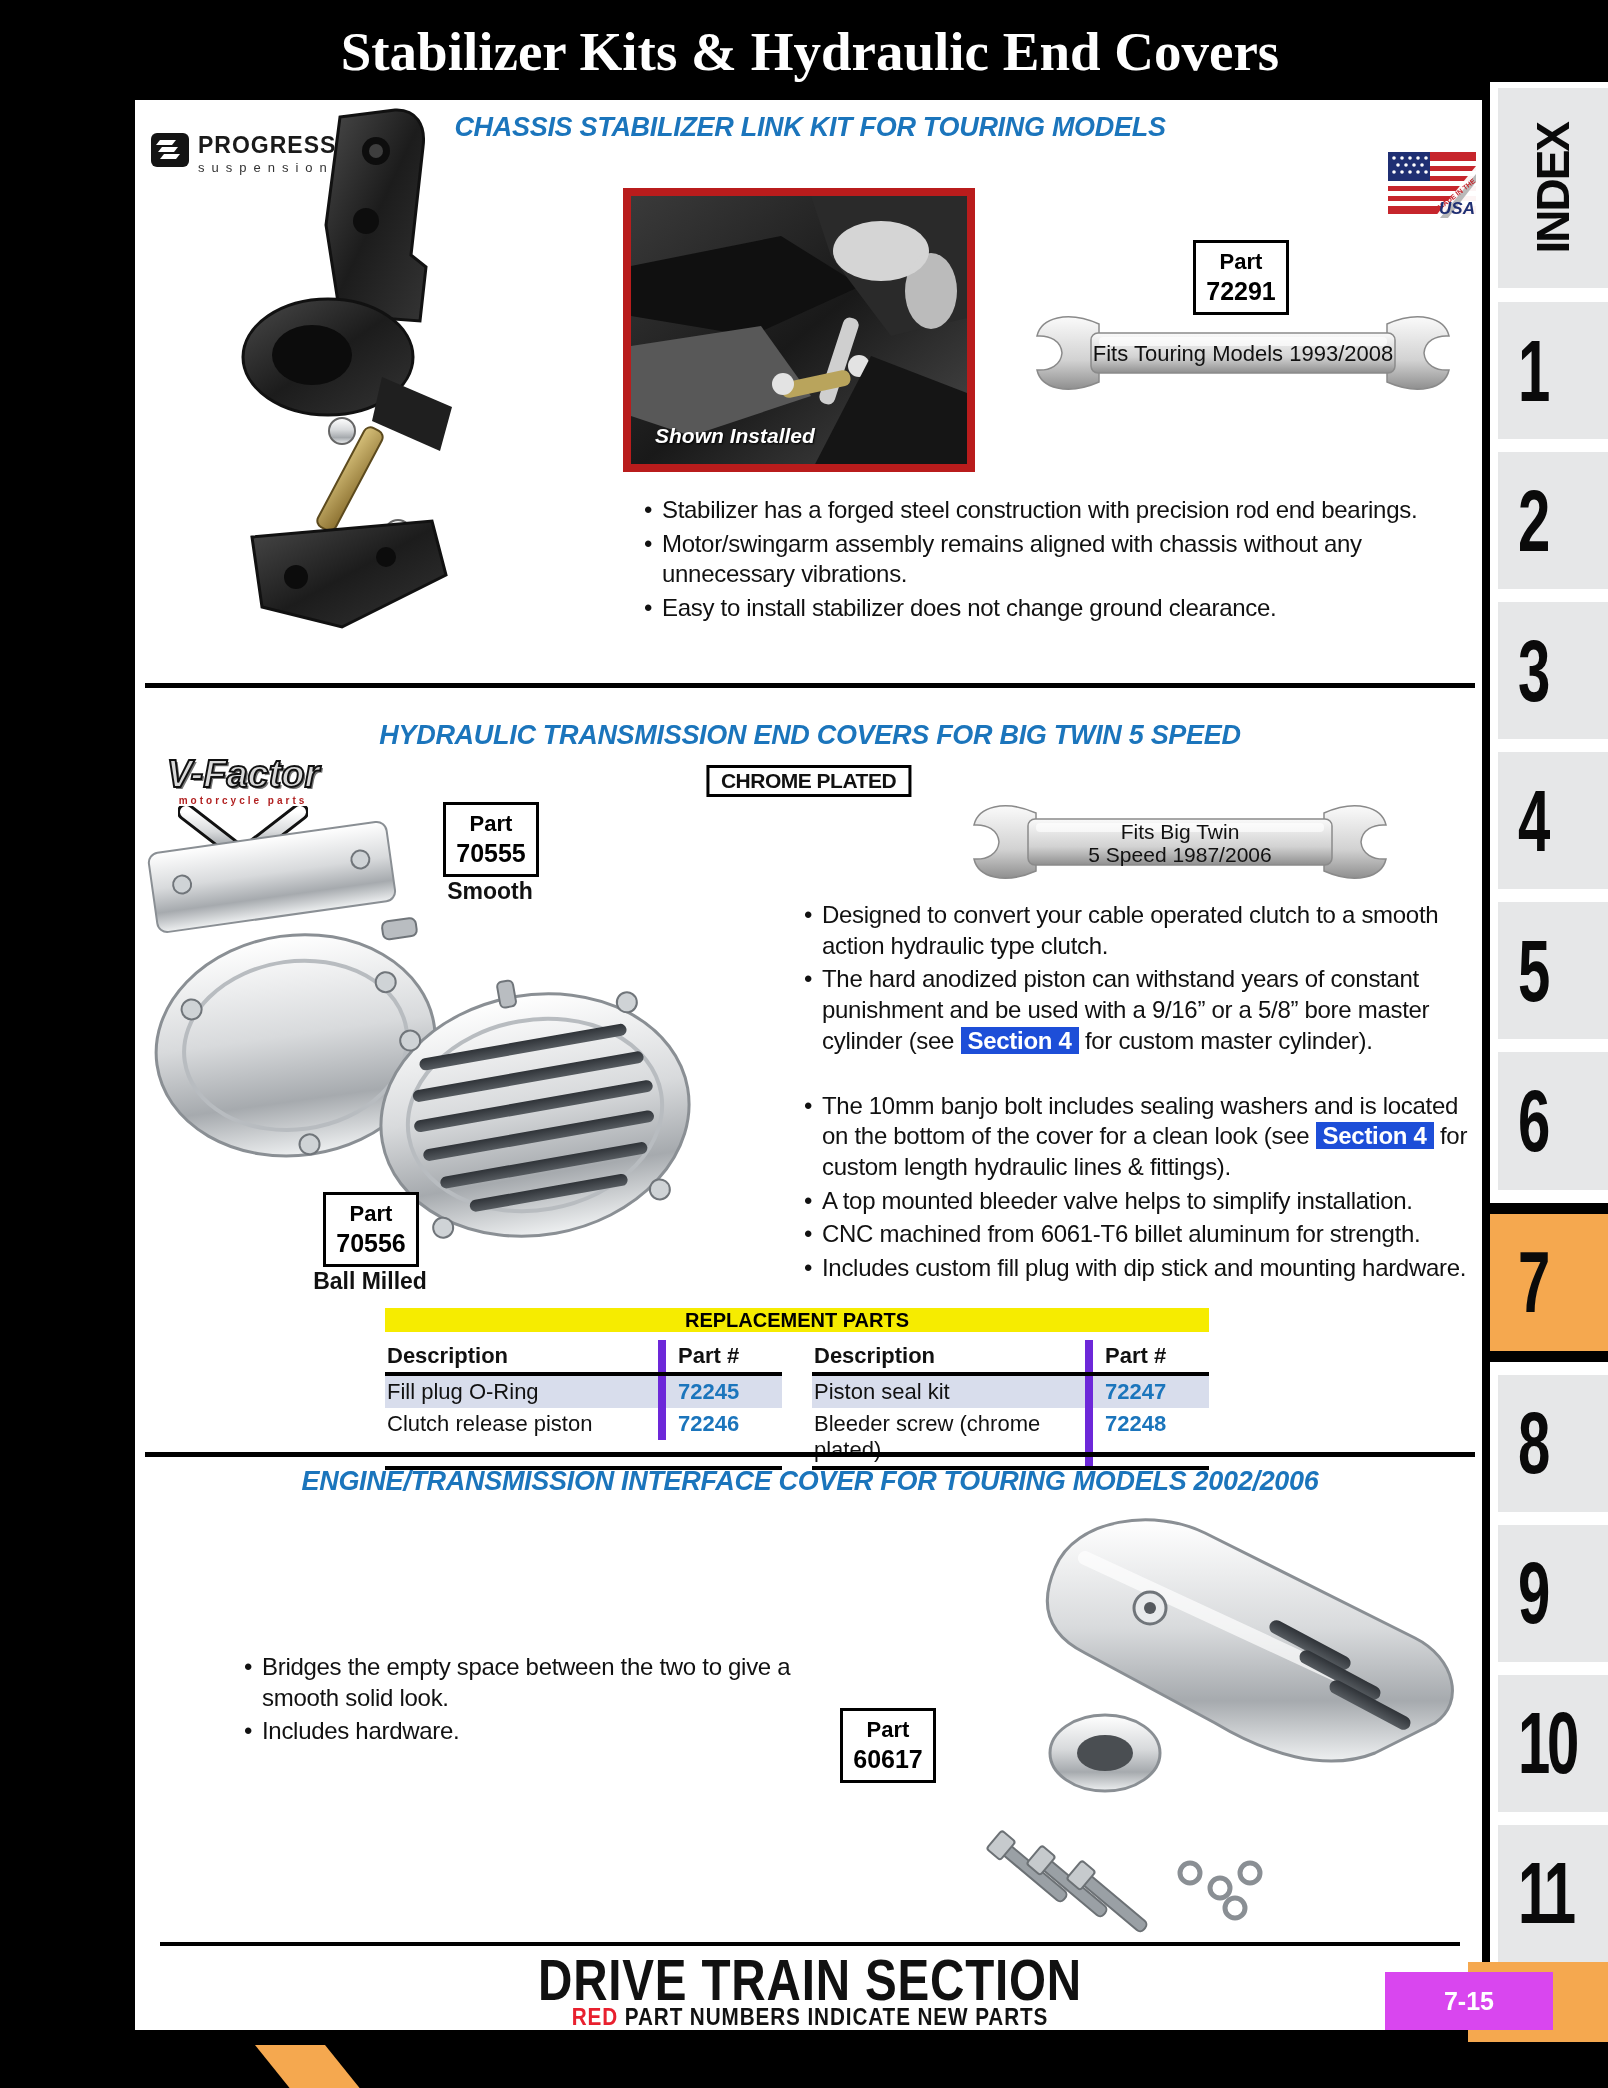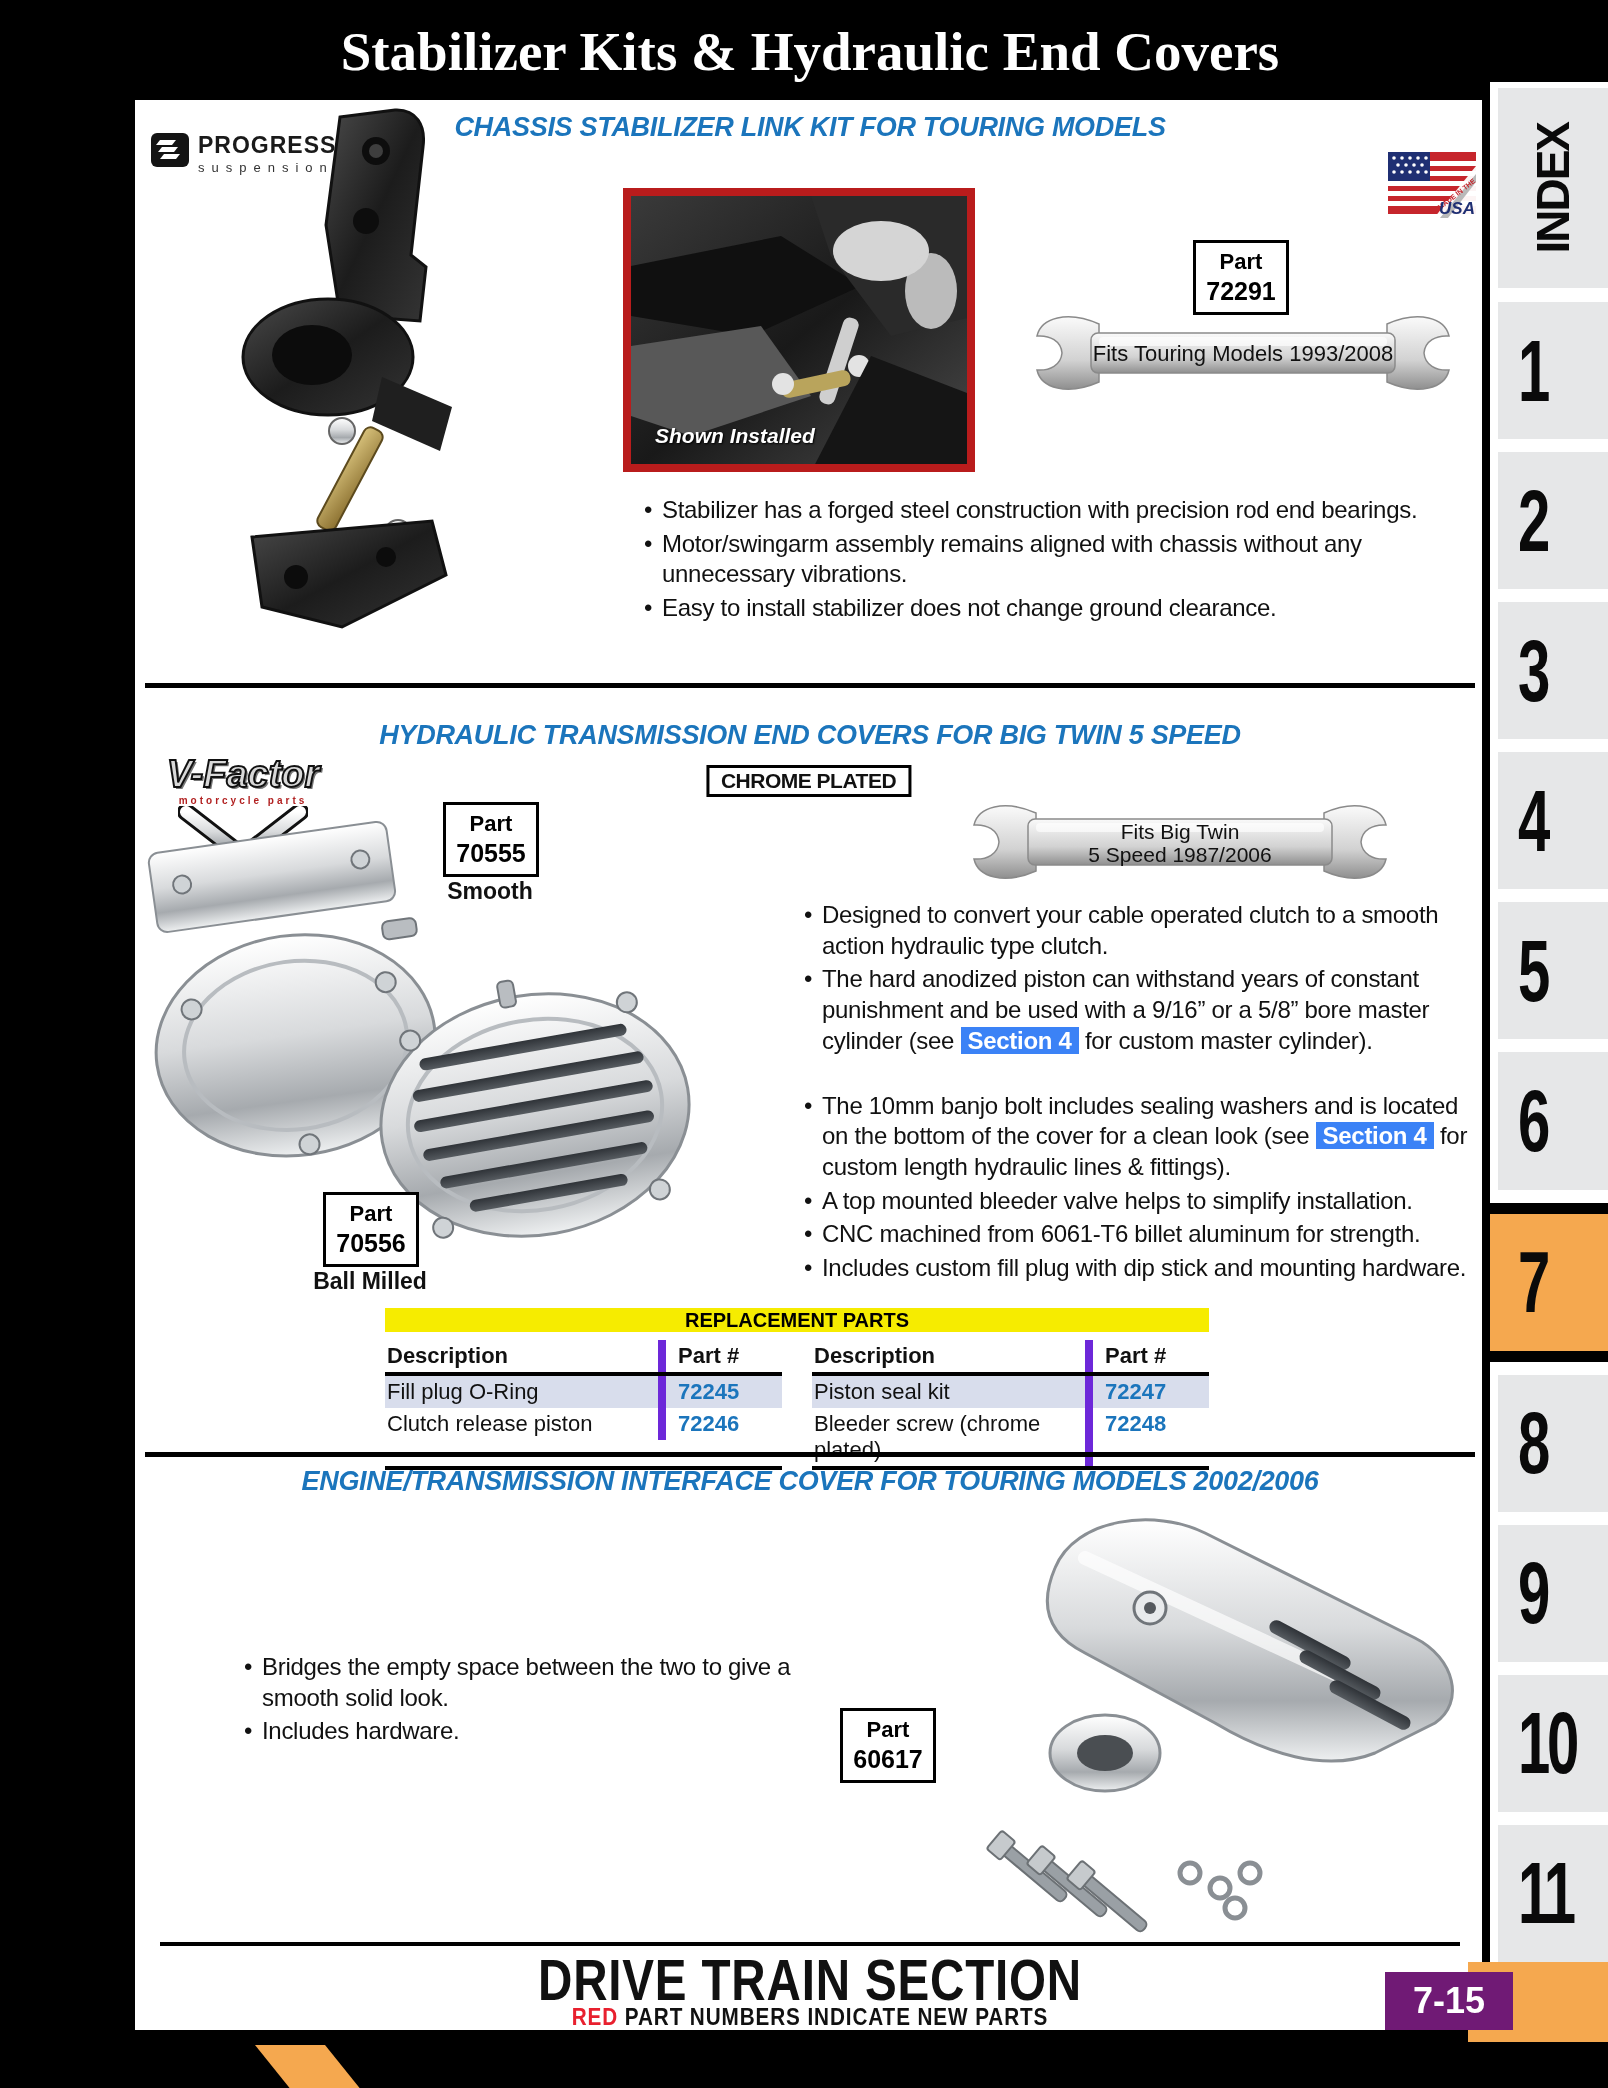--- a/index.html
+++ b/index.html
@@ -31,21 +31,21 @@
   .pb-caption{position:absolute;font-size:23px;font-weight:bold;text-align:center;}
 
   
   .wrench{position:absolute;}
 
   
   .bullets{position:absolute;font-size:24px;line-height:1.28;letter-spacing:-0.3px;}
   .bullet{position:relative;padding-left:22px;margin-bottom:3px;}
   .bullet::before{content:"•";position:absolute;left:4px;}
   .bullet.gap{margin-top:34px;}
-  .sec-box{background:#3b82f6;color:#fff;font-weight:bold;padding:0 7px;}
+  .sec-box{background:#1d4ed8;color:#fff;font-weight:bold;padding:0 7px;}
 
   .divider{position:absolute;height:5px;background:#000;}
 
   .chrome-box{position:absolute;left:50%;transform:translateX(-50%);top:665px;
         border:3px solid #000;padding:1px 12px;font-size:21px;font-weight:bold;letter-spacing:-0.5px;}
 
   
   .photoB{position:absolute;left:488px;top:88px;width:352px;height:284px;border:8px solid #b91c1c;
         box-sizing:border-box;overflow:hidden;}
   .photoB .cap{position:absolute;left:24px;bottom:16px;color:#fff;font-weight:bold;
@@ -75,22 +75,22 @@
   .foot-note{position:absolute;top:1904px;left:175px;width:1000px;text-align:center;
         font-size:23px;font-weight:bold;letter-spacing:1px;transform:scaleX(0.9);transform-origin:center;}
   .foot-note .red{color:#e8202e;}
 
   .corner-black{position:absolute;left:135px;top:2045px;width:240px;height:143px;background:#000;
         clip-path:polygon(0 0,110px 0,235px 143px,0 143px);}
   .orange-stripe{position:absolute;left:170px;top:2045px;width:300px;height:143px;
         background:#f5a84f;clip-path:polygon(85px 0,155px 0,270px 143px,200px 143px);}
 
   .orange-block{position:absolute;left:1468px;top:1962px;width:140px;height:80px;background:#f5a84f;}
-  .page-num-box{position:absolute;left:1385px;top:1972px;width:128px;height:58px;background:#701a75;
-        color:#fff;font-size:36px;font-weight:bold;display:flex;align-items:center;justify-content:center;}
+  .page-num-box{position:absolute;left:1385px;top:1972px;width:168px;height:58px;background:#d946ef;
+        color:#fff;font-size:25px;font-weight:bold;display:flex;align-items:center;justify-content:center;}
 
   
   .sidebar{position:absolute;left:1490px;top:82px;width:118px;height:1880px;background:#fff;
         box-sizing:border-box;padding:6px 0 0 8px;display:flex;flex-direction:column;}
   .index-tab{height:200px;background:#e6e7e8;margin-bottom:14px;display:flex;
         align-items:center;justify-content:center;}
   .index-tab span{writing-mode:vertical-rl;transform:rotate(180deg);font-size:46px;
         font-weight:bold;letter-spacing:-2px;color:#0a0a0a;}
   .tab{flex:1;background:#e6e7e8;margin-bottom:13px;display:flex;align-items:center;}
   .tab:last-child{margin-bottom:0;}

